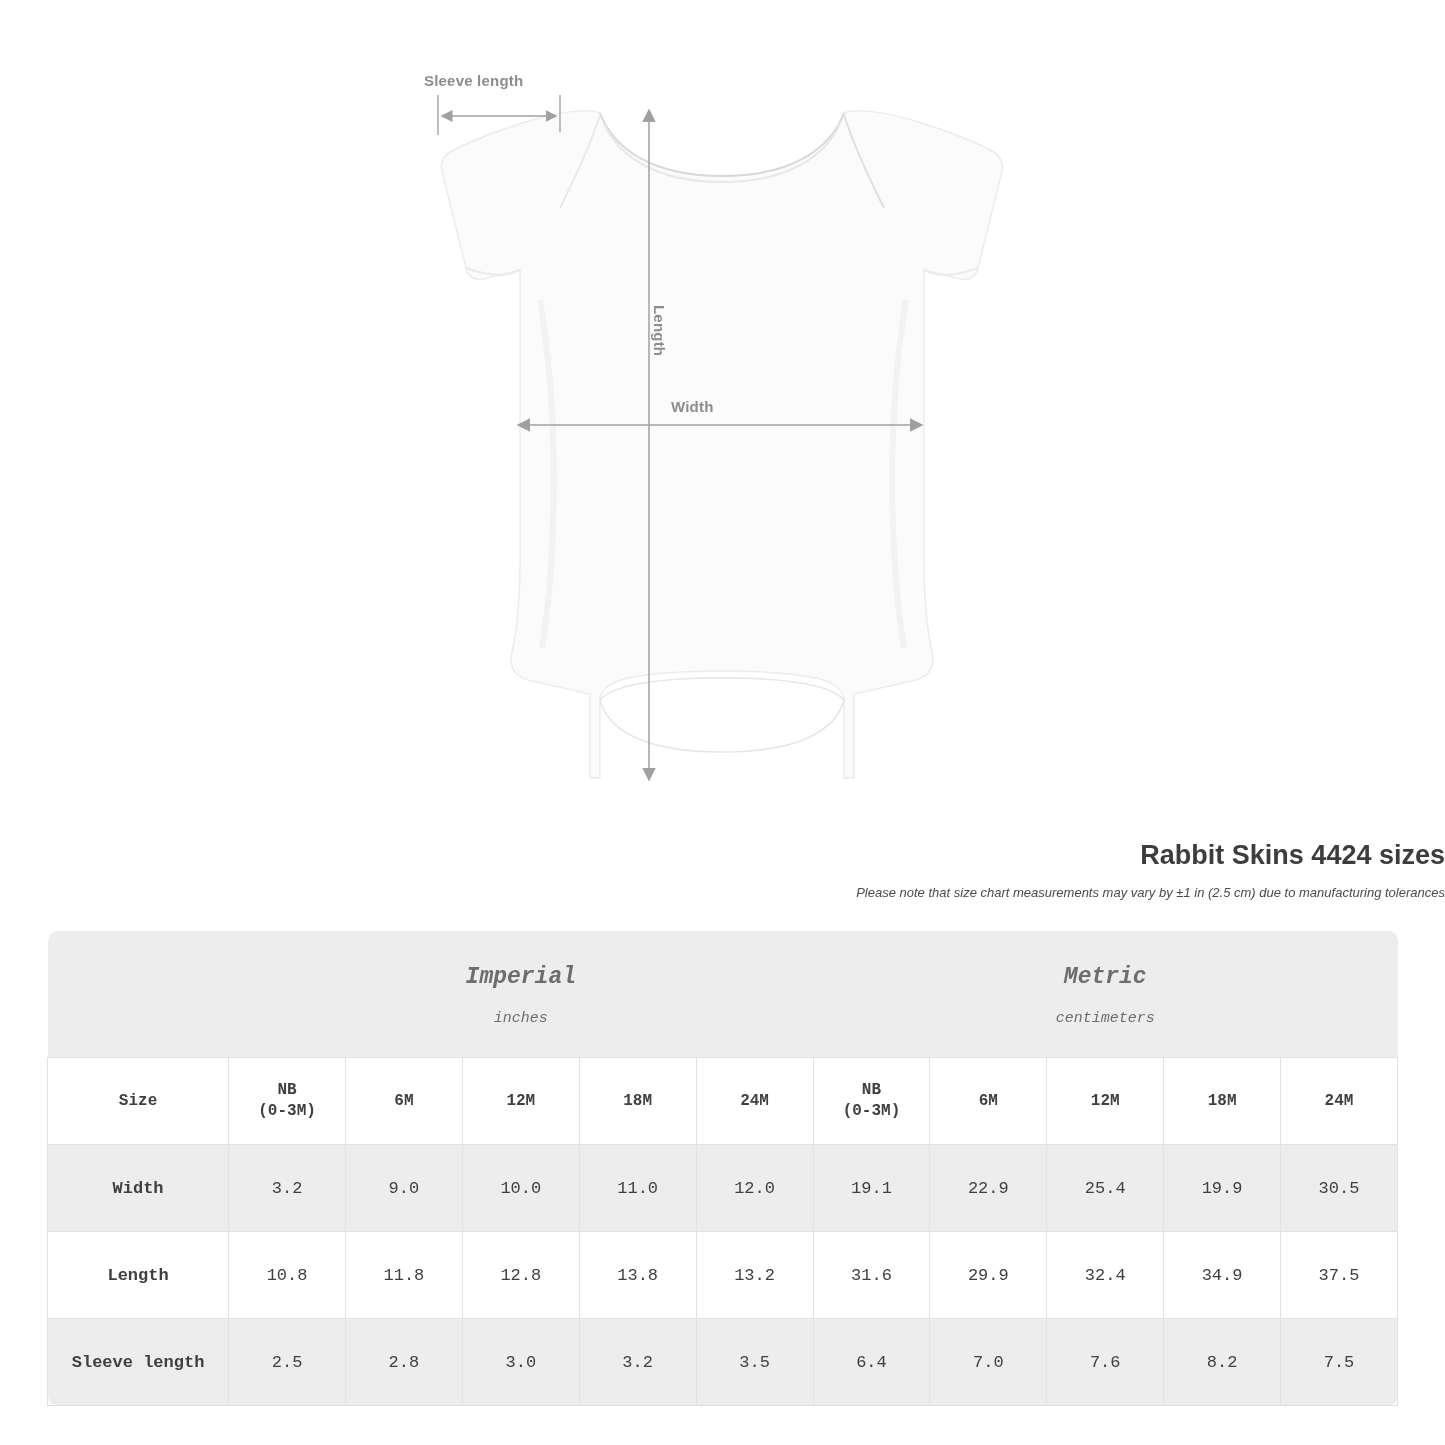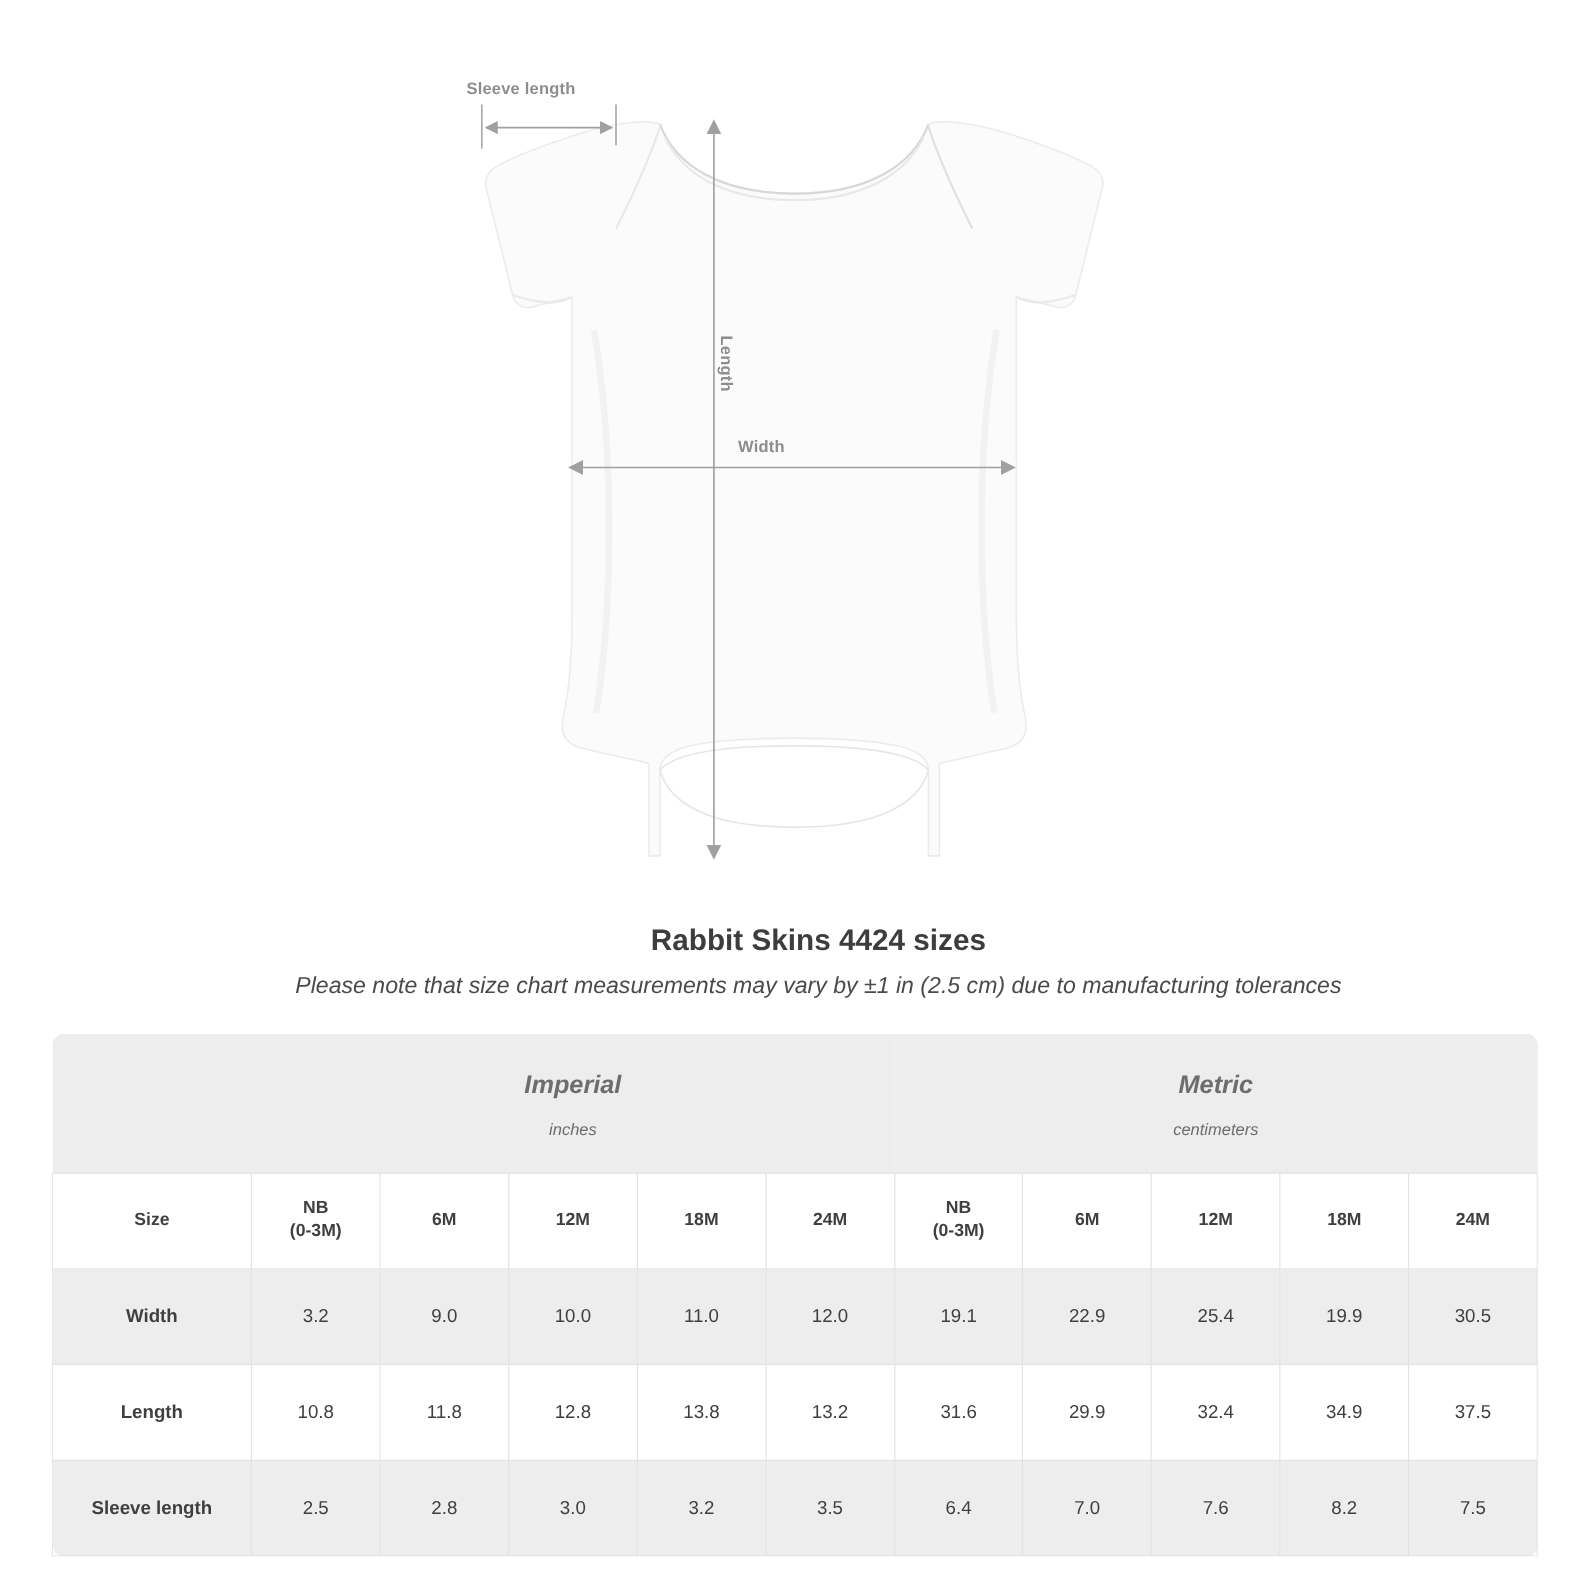--- a/index.html
+++ b/index.html
@@ -42,32 +42,32 @@
   .label-width  { left: 671px; top: 398px; }
   .label-length {
     left: 651px;
     top: 305px;
     writing-mode: vertical-rl;
     text-orientation: mixed;
   }
 
   
   .title-block {
-    text-align: center;
+    text-align: right;
     margin-top: 20px;
     margin-left: 43px;
   }
   .chart-title {
     font-size: 27px;
     font-weight: bold;
     color: #3d3d3d;
     margin: 0 0 14px 0;
   }
   .chart-note {
-    font-size: 21px;
+    font-size: 13px;
     font-style: italic;
     color: #4a4a4a;
     margin: 0;
   }
 
   
   .table-wrap {
     margin: 31px 47px 0 47px;
   }
   table.size-table {
@@ -111,21 +111,21 @@
     line-height: 1.3;
   }
   table.size-table tr.data-row td.rowhead {
     font-weight: bold;
     font-size: 17px;
   }
   tr.shaded td { background: #ededed; }
   tr.plain td  { background: #ffffff; }
 
   
-  .table-wrap { border-radius: 0; overflow: hidden; }
+  .table-wrap { border-radius: 0; overflow: hidden; font-family: Liberation Mono, monospace; }
   .unit-row td:first-child { border-top-left-radius: 10px; }
   .unit-row td:last-child  { border-top-right-radius: 10px; }
   tr.data-row:last-child td:first-child { border-bottom-left-radius: 10px; }
   tr.data-row:last-child td:last-child  { border-bottom-right-radius: 10px; }
 </style>
 </head>
 <body>
 
 <div class="page">
 

